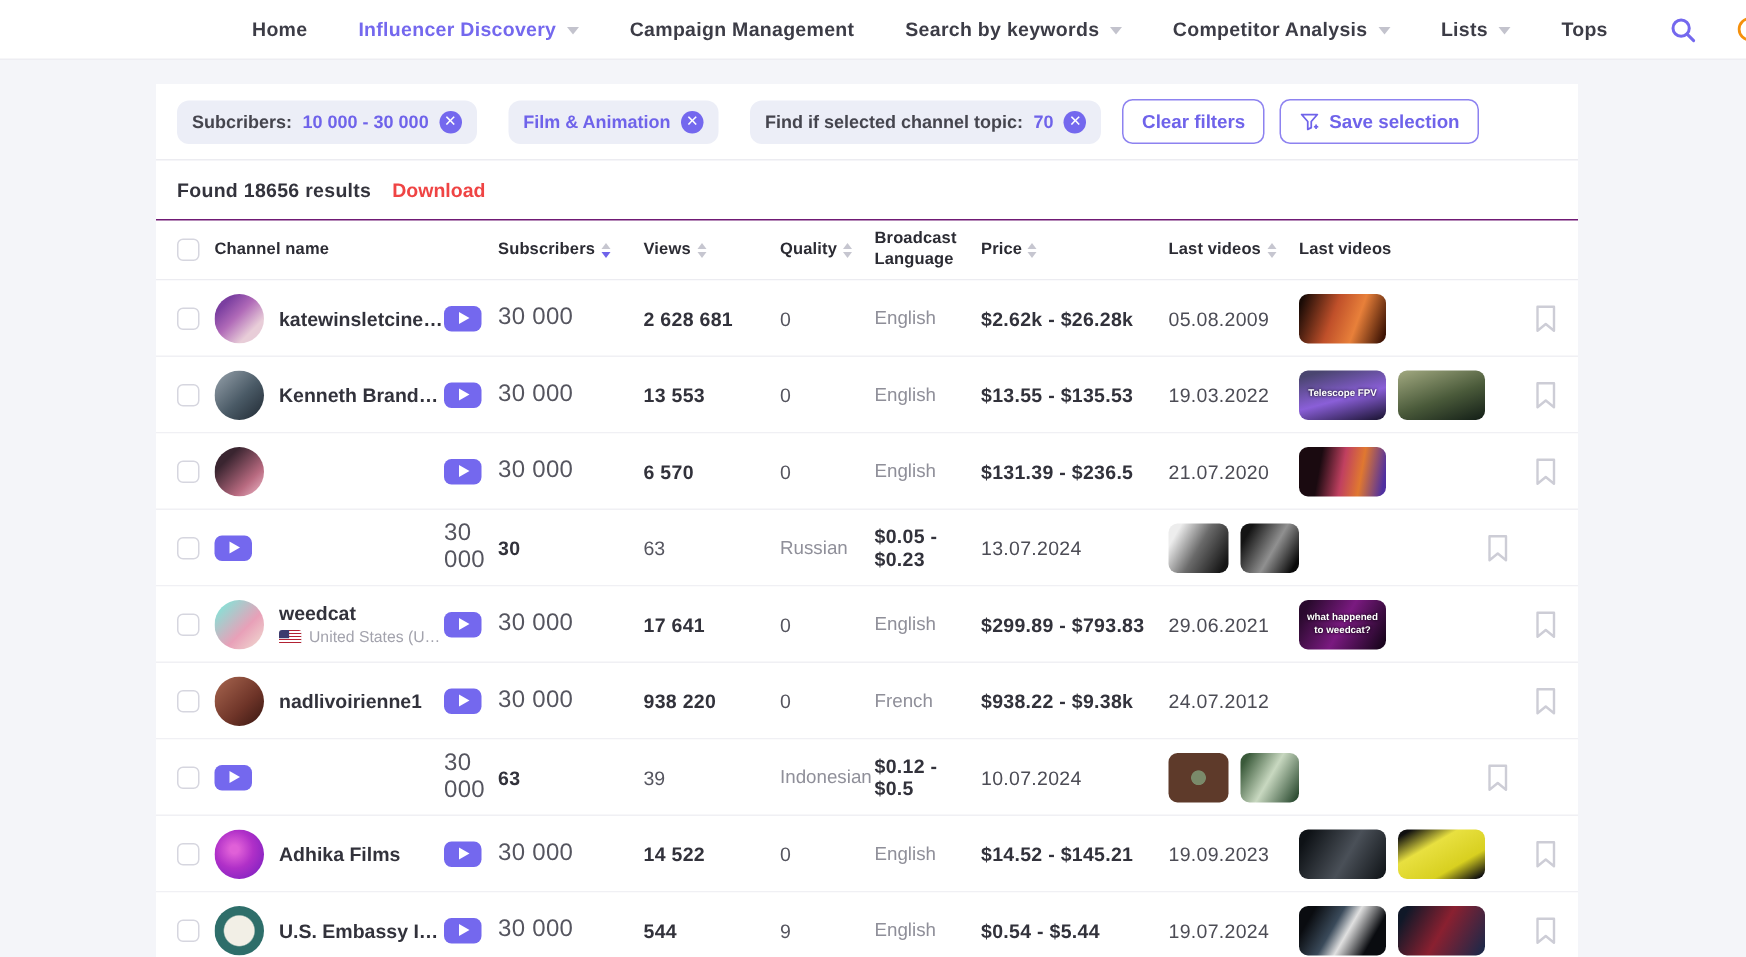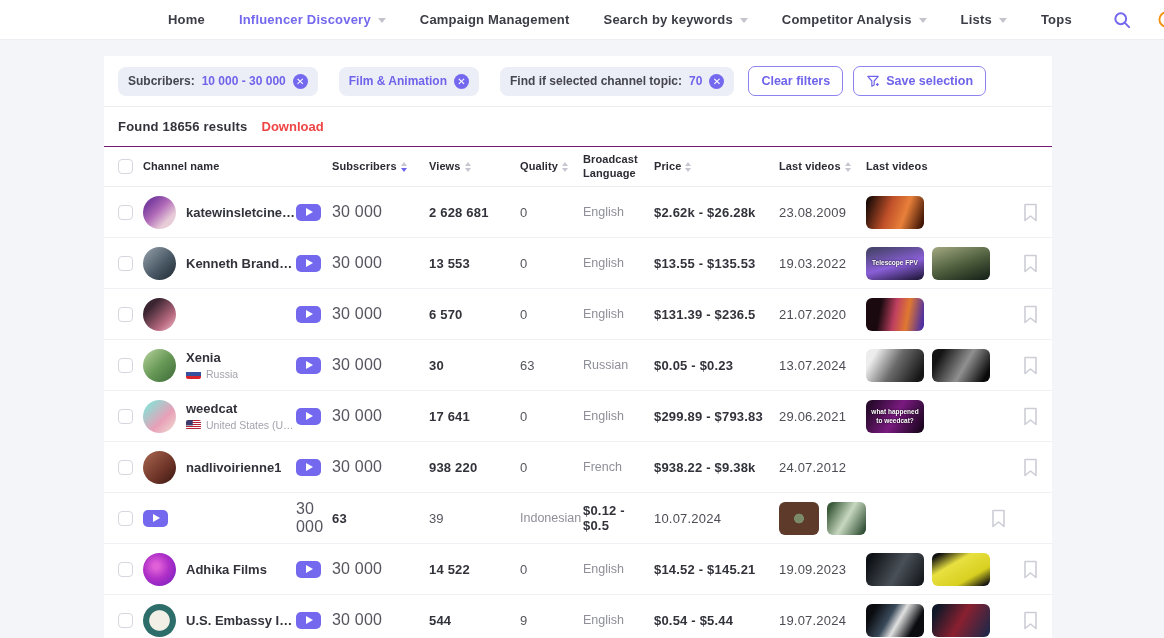--- a/index.html
+++ b/index.html
@@ -259,21 +259,21 @@
       </div>
     </div>
     <div>
           <div class="yt-btn"></div>
         </div>
     <div class="cell-subscribers">30 000</div>
     <div class="cell-views">2 628 681</div>
     <div class="cell-quality">0</div>
     <div class="cell-language">English</div>
     <div class="cell-price">$2.62k - $26.28k</div>
-    <div class="cell-last_video">23.08.2009</div>
+    <div class="cell-last_video">05.08.2009</div>
     <div class="thumbs">
           <div class="thumb" style="background: linear-gradient(110deg, rgb(26, 11, 6) 5%, rgb(192, 80, 42) 40%, rgb(232, 128, 58) 65%, rgb(64, 21, 5) 95%);"></div>
         </div>
     <svg class="bookmark" width="15" height="19" viewBox="0 0 15 19">
       <path d="M2 1.5h11v16l-5.5-4.5L2 17.5z" fill="none" stroke="#cdcdd6" stroke-width="1.6" stroke-linejoin="round"></path>
     </svg>
   </div>
 
   <div class="tgrid trow">
     <div>
@@ -327,30 +327,20 @@
         </div>
     <svg class="bookmark" width="15" height="19" viewBox="0 0 15 19">
       <path d="M2 1.5h11v16l-5.5-4.5L2 17.5z" fill="none" stroke="#cdcdd6" stroke-width="1.6" stroke-linejoin="round"></path>
     </svg>
   </div>
 
   <div class="tgrid trow">
     <div>
           <div class="checkbox"></div>
         </div>
-    <div class="channel-cell">
-      <div class="avatar" style="background: linear-gradient(135deg, rgb(168, 200, 144) 10%, rgb(106, 154, 88) 50%, rgb(63, 110, 58) 95%);"></div>
-      <div class="channel-info">
-        <div class="channel-name">Xenia</div>
-        <div class="channel-country">
-          <span class="flag ru"></span>
-          <span class="country-label">Russia</span>
-        </div>
-      </div>
-    </div>
     <div>
           <div class="yt-btn"></div>
         </div>
     <div class="cell-subscribers">30 000</div>
     <div class="cell-views">30</div>
     <div class="cell-quality">63</div>
     <div class="cell-language">Russian</div>
     <div class="cell-price">$0.05 - $0.23</div>
     <div class="cell-last_video">13.07.2024</div>
     <div class="thumbs">

